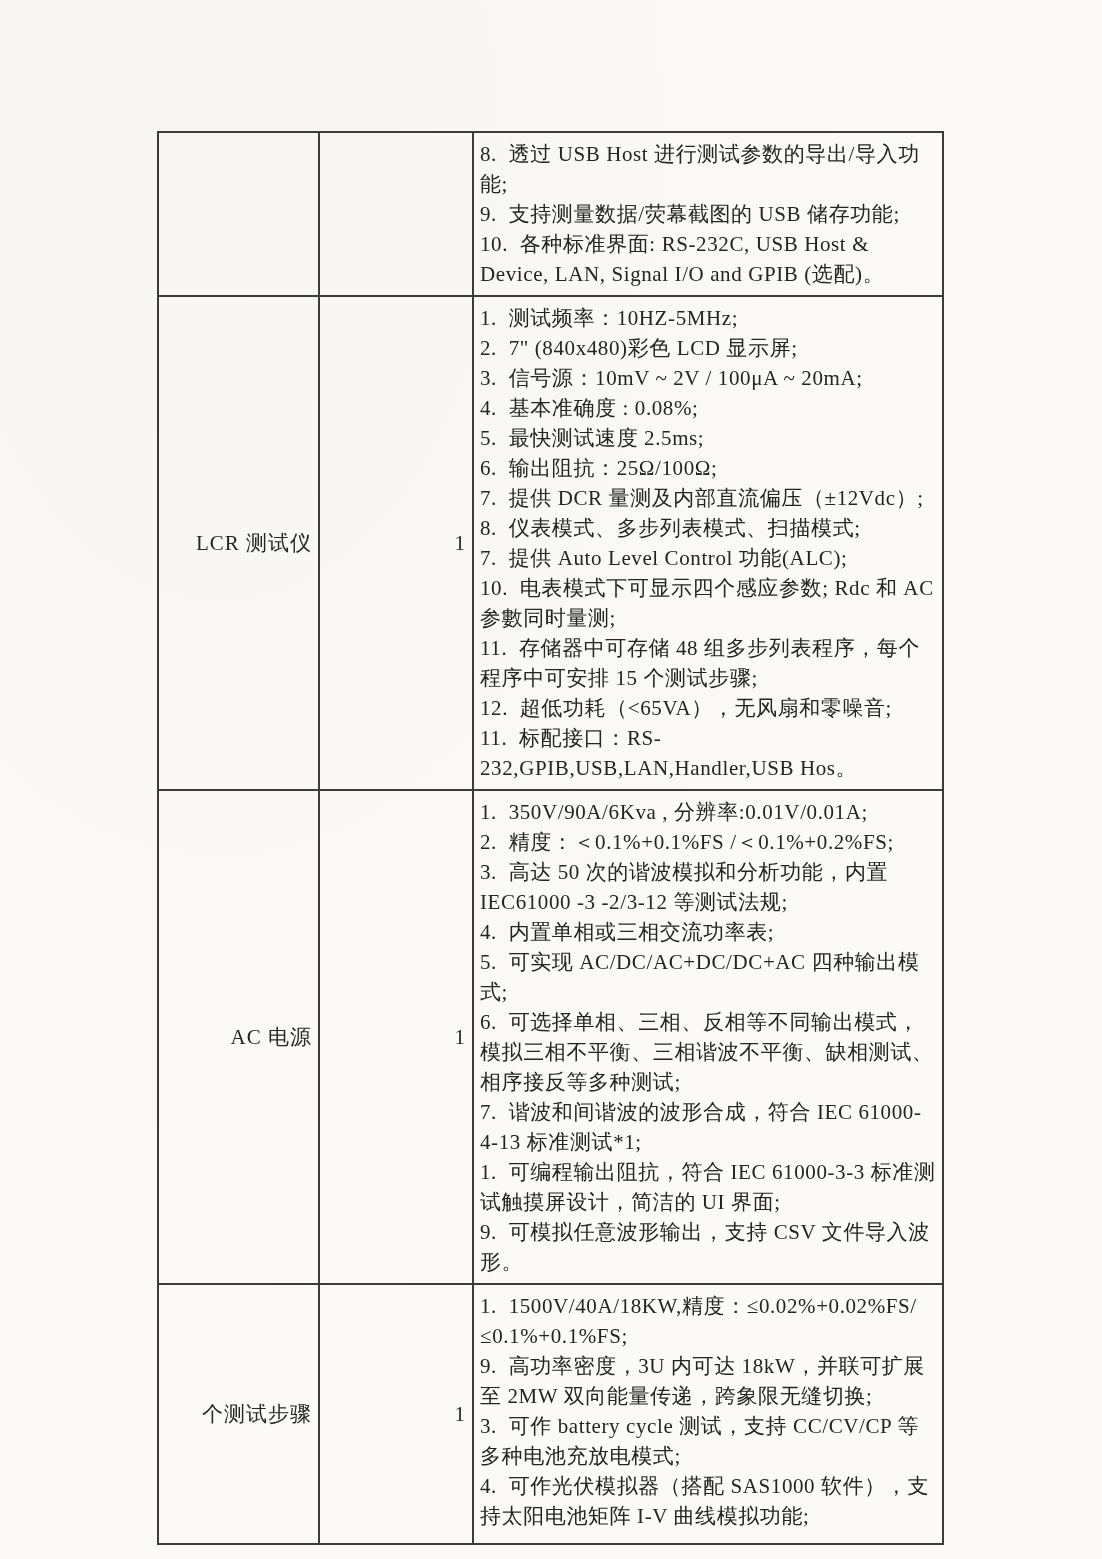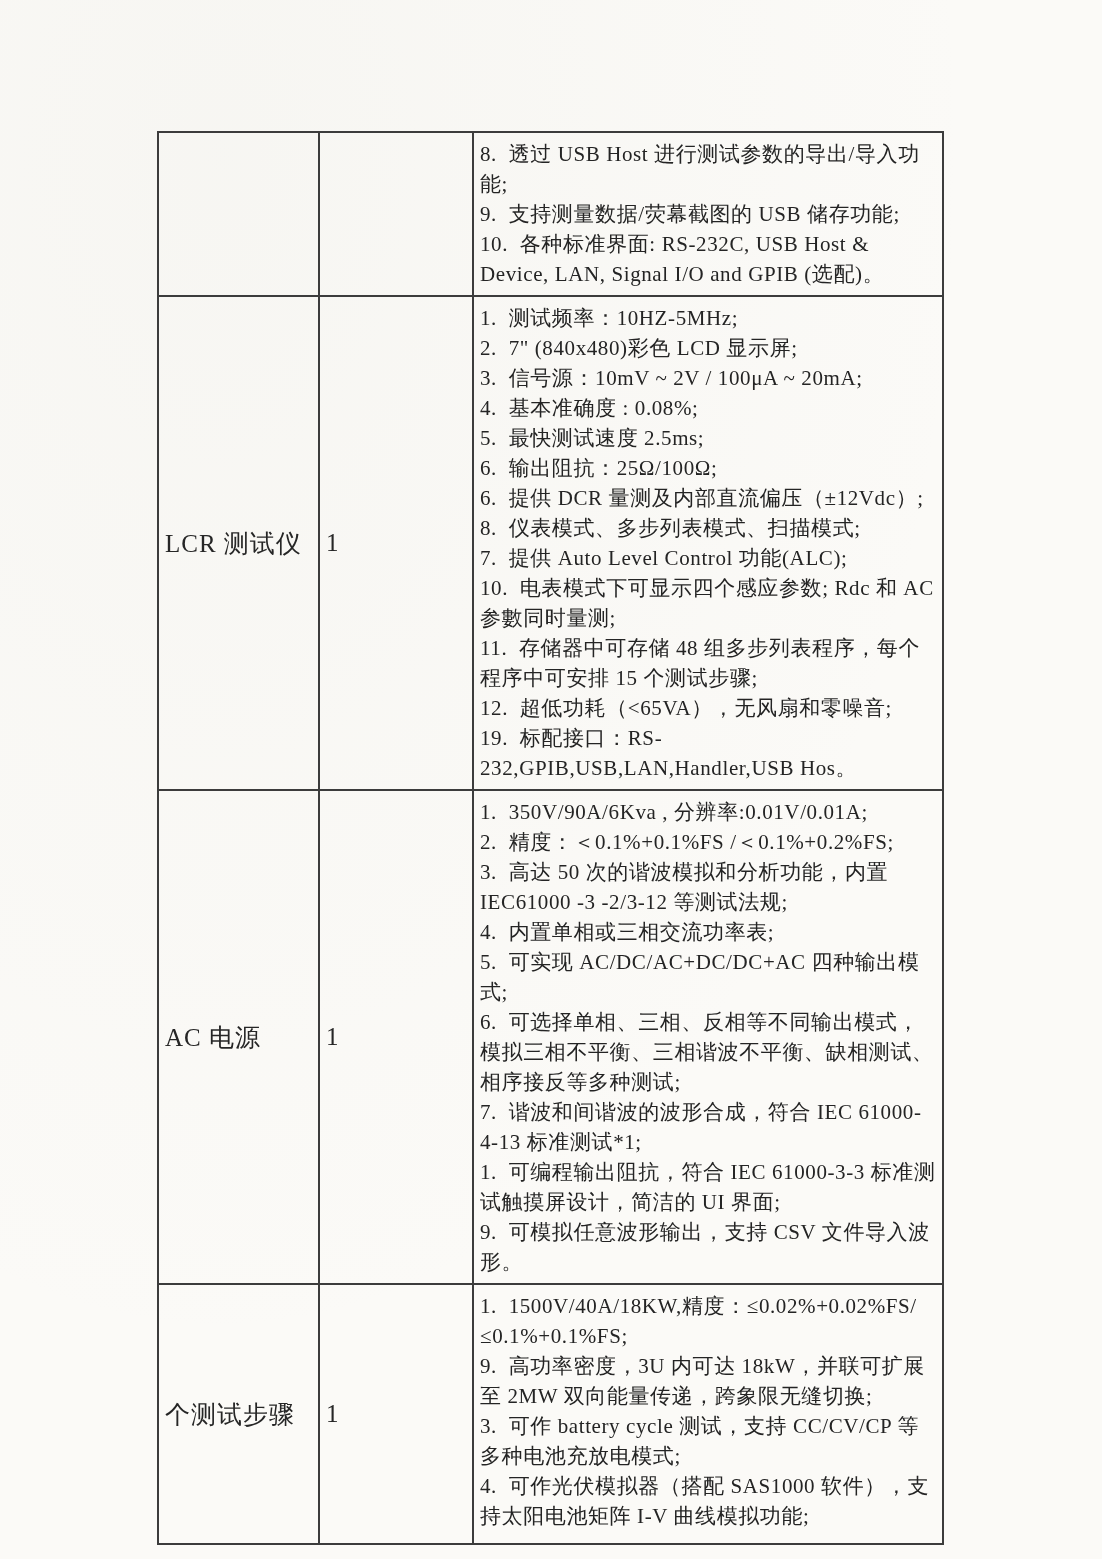--- a/index.html
+++ b/index.html
@@ -36,23 +36,23 @@
   table.spec-table td {
     border: 2px solid #3c3c3c;
     padding: 6px;
     overflow: hidden;
   }
   col.c-name { width: 161px; }
   col.c-qty  { width: 154px; }
   col.c-spec { width: 470px; }
 
   td.name-cell, td.qty-cell {
-    text-align: left;
+    text-align: right;
     vertical-align: middle;
-    font-size: 25px;
+    font-size: 21px;
     letter-spacing: 1px;
     color: #262626;
   }
   td.spec-cell {
     vertical-align: top;
     padding: 7px 6px 4px 7px;
     font-size: 21px;
     line-height: 30px;
     letter-spacing: 0.6px;
     color: #242424;
@@ -100,27 +100,27 @@
         <td class="qty-cell">
           <span>1</span>
         </td>
         <td class="spec-cell">
           <div class="spec-line">1.  测试频率：10HZ-5MHz;</div>
           <div class="spec-line">2.  7" (840x480)彩色 LCD 显示屏;</div>
           <div class="spec-line">3.  信号源：10mV ~ 2V / 100μA ~ 20mA;</div>
           <div class="spec-line">4.  基本准确度 : 0.08%;</div>
           <div class="spec-line">5.  最快测试速度 2.5ms;</div>
           <div class="spec-line">6.  输出阻抗：25Ω/100Ω;</div>
-          <div class="spec-line">6.  提供 DCR 量测及内部直流偏压（±12Vdc）;</div>
+          <div class="spec-line">7.  提供 DCR 量测及内部直流偏压（±12Vdc）;</div>
           <div class="spec-line">8.  仪表模式、多步列表模式、扫描模式;</div>
           <div class="spec-line">7.  提供 Auto Level Control 功能(ALC);</div>
           <div class="spec-line">10.  电表模式下可显示四个感应参数; Rdc 和 AC 参數同时量测;</div>
           <div class="spec-line">11.  存储器中可存储 48 组多步列表程序，每个程序中可安排 15 个测试步骤;</div>
           <div class="spec-line">12.  超低功耗（&lt;65VA），无风扇和零噪音;</div>
-          <div class="spec-line">19.  标配接口：RS-232,GPIB,USB,LAN,Handler,USB Hos。</div>
+          <div class="spec-line">11.  标配接口：RS-232,GPIB,USB,LAN,Handler,USB Hos。</div>
         </td>
       </tr>
 
       <tr class="r2">
         <td class="name-cell">
           <span>AC 电源</span>
         </td>
         <td class="qty-cell">
           <span>1</span>
         </td>

